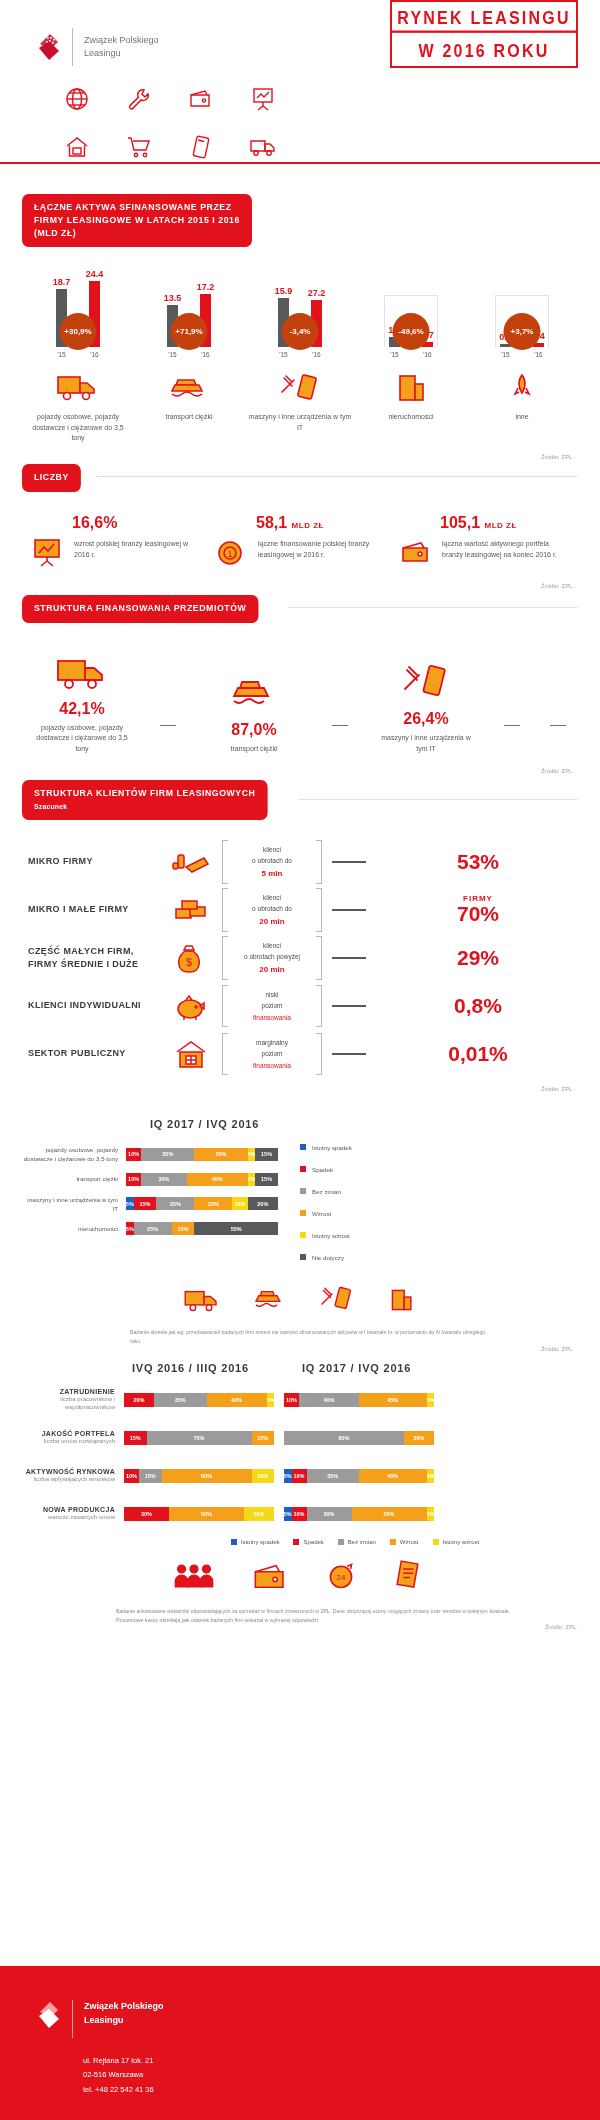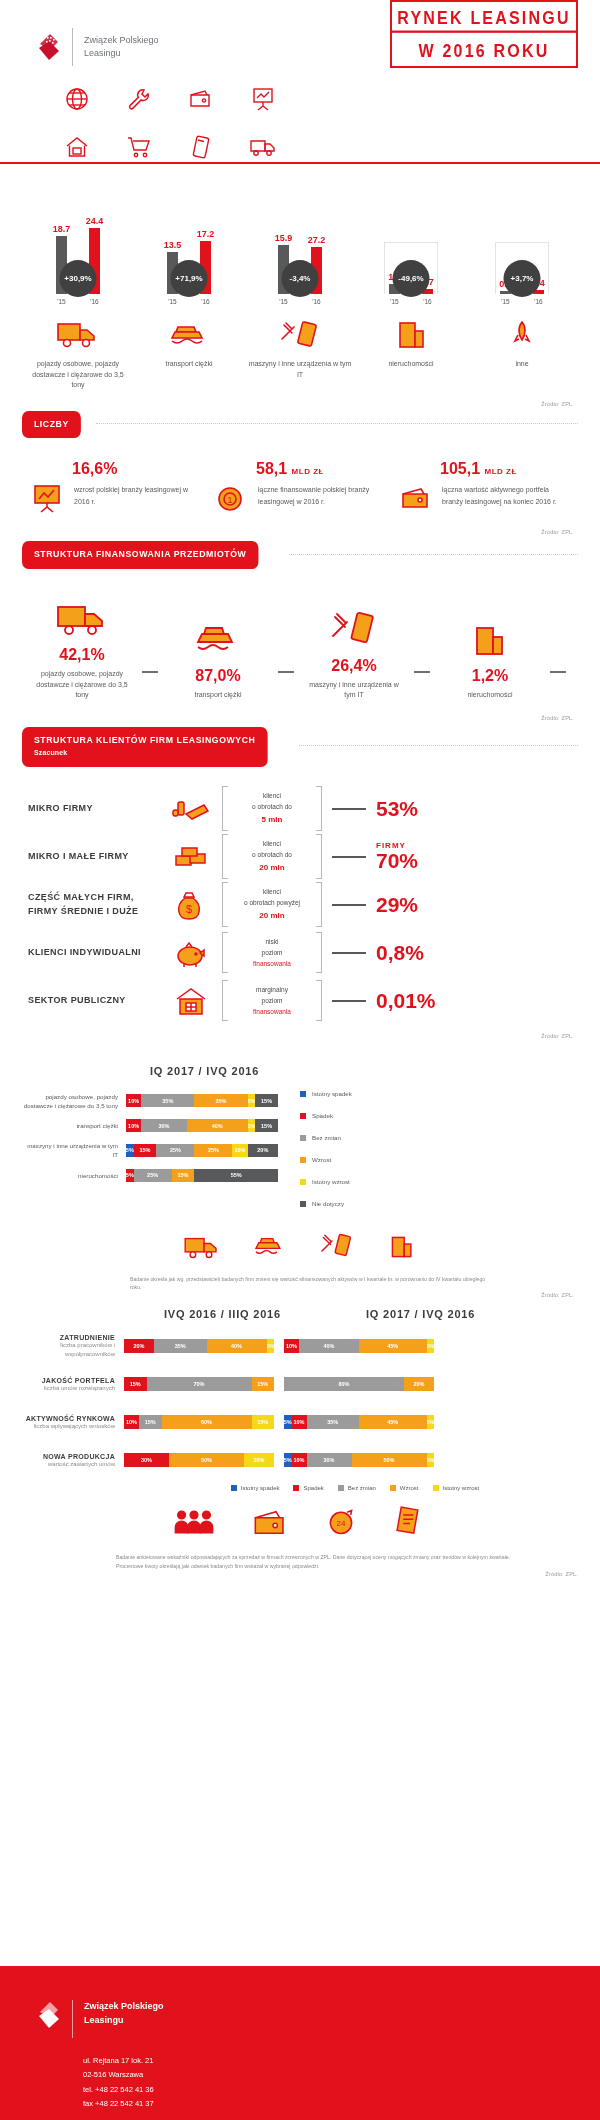--- a/index.html
+++ b/index.html
@@ -82,21 +82,21 @@
   .barchart { display: flex; padding: 22px 26px 0 26px; justify-content: space-between; }
   .bargroup { width: 104px; display: flex; flex-direction: column; align-items: center; }
   .bars { position: relative; height: 78px; width: 70px; display: flex; justify-content: center; align-items: flex-end; gap: 22px; }
   .bar-col { width: 11px; display: flex; flex-direction: column; align-items: center; justify-content: flex-end; height: 100%; }
   .bar-val { font-size: 9px; font-weight: bold; color: #e1121c; margin-bottom: 2px; font-family: "Liberation Sans Narrow","Liberation Sans",sans-serif; white-space: nowrap; }
   .bar { width: 11px; }
   .bar.g { background: #58595b; }
   .bar.r { background: #e1121c; }
   .badge {
     position: absolute; left: 50%; top: 44px; transform: translateX(-50%);
-    width: 37px; height: 37px; border-radius: 50%; background: #404040;
+    width: 37px; height: 37px; border-radius: 50%; background: #c2410c;
     color: #fff; font-size: 8px; font-weight: bold;
     display: flex; align-items: center; justify-content: center;
     font-family: "Liberation Sans Narrow","Liberation Sans",sans-serif;
   }
   .bracket { position: absolute; left: 8px; right: 8px; top: 26px; bottom: 0; border: 1px solid #e3e3e3; border-bottom: none; }
   .years { display: flex; gap: 22px; justify-content: center; width: 70px; margin-top: 4px; }
   .years span { width: 11px; font-size: 6.5px; color: #58595b; text-align: center; }
   .cat-icon { height: 38px; display: flex; align-items: flex-end; justify-content: center; margin-top: 8px; }
   .cat-label { font-size: 7px; color: #58595b; text-align: center; line-height: 1.5; margin-top: 8px; }
 
@@ -125,37 +125,37 @@
   .crow .cbracket { width: 100px; position: relative; padding: 4px 10px; }
   .crow .cbracket::before, .crow .cbracket::after {
     content: ""; position: absolute; top: 0; bottom: 0; width: 5px; border: 1.3px solid #b9b9b9;
   }
   .crow .cbracket::before { left: 0; border-right: none; }
   .crow .cbracket::after { right: 0; border-left: none; }
   .crow .cbracket .ct { font-size: 6.5px; color: #4a4a4a; text-align: center; line-height: 1.7; }
   .crow .cbracket .chigh { font-size: 8px; font-weight: bold; color: #e1121c; display: block; margin-top: 1px; }
   .crow .cbracket .csmall { font-size: 6.5px; color: #e1121c; }
   .crow .cdash { width: 34px; height: 2px; background: #58595b; margin: 0 10px; }
-  .crow .cval { flex: 1; text-align: left; padding-right: 4px; }
+  .crow .cval { flex: 1; text-align: center; padding-right: 4px; }
   .crow .cval .ponad { display: block; font-size: 8px; font-weight: bold; color: #e1121c; letter-spacing: 1px; font-family:"Liberation Sans Narrow","Liberation Sans",sans-serif; line-height: 1; }
   .crow .cval .big { font-size: 21px; font-weight: bold; color: #e1121c; font-family:"Liberation Sans Narrow","Liberation Sans",sans-serif; line-height: 1; }
 
   
   .bk { padding: 18px 22px 0 22px; }
   .bk-title { font-size: 11px; font-weight: bold; color: #3b3b3b; letter-spacing: .8px; font-family:"Liberation Sans Narrow","Liberation Sans",sans-serif; }
   .sbrow { display: flex; align-items: center; margin-top: 9px; }
   .sbrow .sblabel { width: 104px; font-size: 6.2px; color: #58595b; text-align: right; padding-right: 8px; line-height: 1.5; }
   .sbar { display: flex; height: 13px; width: 152px; }
   .seg { display: flex; align-items: center; justify-content: center; font-size: 5.5px; font-weight: bold; color: #fff; overflow: hidden; }
   .legend { margin-left: 22px; }
   .legend .li { display: flex; align-items: center; gap: 6px; font-size: 6.2px; color: #58595b; height: 22px; }
   .legend .sw { width: 6px; height: 6px; }
   .bk-icons { display: flex; gap: 30px; justify-content: center; margin-top: 16px; align-items: flex-end; }
   .bk-note { font-size: 5.2px; color: #8c8c8c; line-height: 1.7; padding: 10px 80px 0 108px; }
-  .col-head { font-size: 11px; font-weight: bold; color: #3b3b3b; letter-spacing: .8px; font-family:"Liberation Sans Narrow","Liberation Sans",sans-serif; margin-bottom: 7px; margin-left: 32px; }
+  .col-head { font-size: 11px; font-weight: bold; color: #3b3b3b; letter-spacing: .8px; font-family:"Liberation Sans Narrow","Liberation Sans",sans-serif; margin-bottom: 7px; }
   .mrow { display: flex; align-items: center; height: 38px; }
   .mrow .mlabel { width: 108px; text-align: right; padding-right: 9px; }
   .mrow .mlabel .m1 { font-size: 7px; font-weight: bold; color: #3b3b3b; letter-spacing: .3px; }
   .mrow .mlabel .m2 { font-size: 6px; color: #8c8c8c; line-height: 1.4; }
   .mbar { display: flex; height: 14px; width: 150px; }
   .legend-h { display: flex; gap: 14px; justify-content: center; margin-top: 6px; padding-left: 110px; }
   .legend-h .li { display: flex; align-items: center; gap: 4px; font-size: 6px; color: #58595b; }
 
   
   #footer { position: absolute; bottom: 0; left: 0; width: 600px; height: 154px; background: #e1121c; }
@@ -255,20 +255,23 @@
   </div>
 
   <div class="title-box">
     <div class="l1">RYNEK LEASINGU</div>
     <div class="l2">W 2016 ROKU</div>
   </div>
   <div class="hr-red"></div>
 </div>
 
 <div id="s1">
+  <div class="tag-row">
+    <div class="section-tag" style="max-width:250px">ŁĄCZNE AKTYWA SFINANSOWANE PRZEZ FIRMY LEASINGOWE W LATACH 2015 I 2016  (MLD ZŁ)</div>
+  </div>
 
   <div class="barchart">
 
     <div class="bargroup">
       <div class="bars">
         <div class="bar-col">
           <div class="bar-val">18.7</div>
           <div class="bar g" style="height:58px"></div>
         </div>
         <div class="bar-col">
@@ -482,30 +485,20 @@
       <div class="sicon">
         <svg width="52" height="42" viewBox="0 0 52 42" fill="none" stroke="#e1121c" stroke-width="1.8">
           <path d="M5 28l14-14M9 6l8 8M7 9l10 10" stroke-linecap="round"></path>
           <rect x="26" y="6" width="16" height="27" rx="2" fill="#f5a01a" transform="rotate(14 34 20)"></rect>
         </svg>
       </div>
       <div class="pct">26,4%</div>
       <div class="lbl">maszyny i inne urządzenia w tym IT</div>
     </div>
     <div class="struct-dash"></div>
-    <div class="struct-item">
-      <div class="sicon">
-        <svg width="42" height="38" viewBox="0 0 42 38" fill="none" stroke="#e1121c" stroke-width="1.8">
-          <rect x="8" y="6" width="16" height="26" fill="#f5a01a"></rect>
-            <rect x="24" y="15" width="9" height="17" fill="#f5a01a"></rect>
-        </svg>
-      </div>
-      <div class="pct">1,2%</div>
-      <div class="lbl">nieruchomości</div>
-    </div>
     <div class="struct-dash"></div>
   </div>
   <div class="source" style="margin-top:14px">Źródło: ZPL.</div>
 </div>
 
 <div id="s4" style="margin-top:6px">
   <div class="tag-row">
     <div class="section-tag">
       <span>STRUKTURA KLIENTÓW FIRM LEASINGOWYCH</span>
       <span class="sub">Szacunek</span>
@@ -898,15 +891,14 @@
     <div class="f-div"></div>
     <div class="f-name">
       <div>Związek Polskiego</div>
       <div>Leasingu</div>
     </div>
   </div>
   <div class="f-addr">
     <div>ul. Rejtana 17 lok. 21</div>
     <div>02-516 Warszawa</div>
     <div>tel. +48 22 542 41 36</div>
-    <div>fax +48 22 542 41 37</div>
   </div>
 </div>
 
 </body></html>

